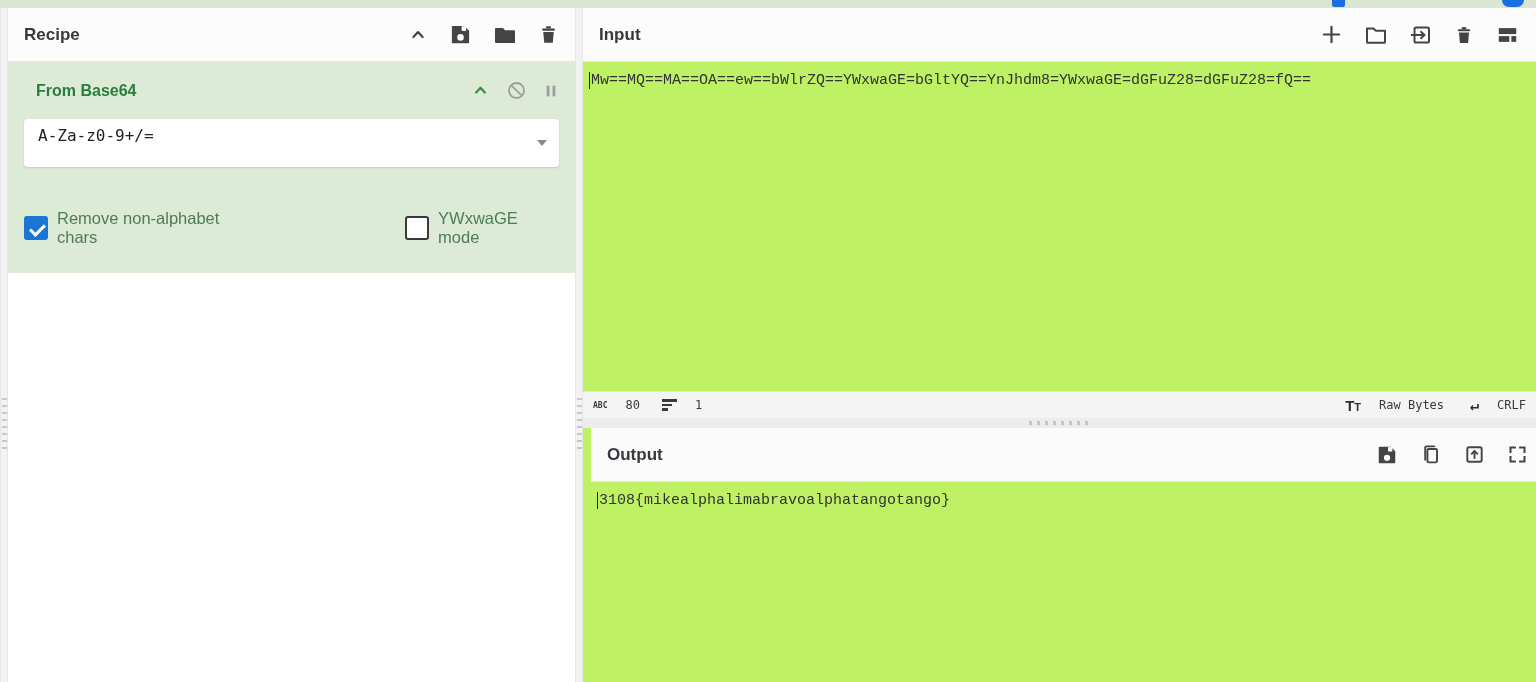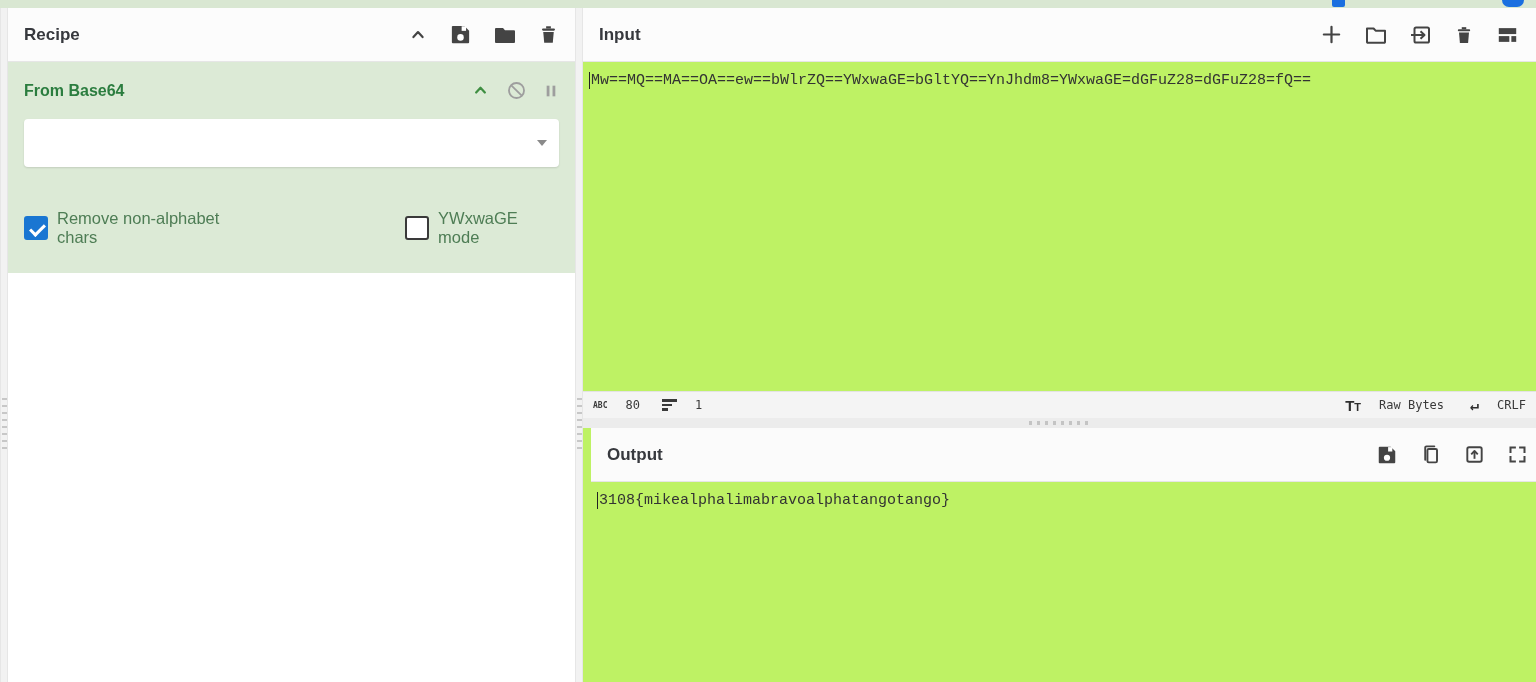--- a/index.html
+++ b/index.html
@@ -24,21 +24,21 @@
   .recipe-pane { position:absolute; left:8px; top:8px; width:567px; height:674px; background:#fff; }
   .pane-header { height:54px; background:#fcfcfc; border-bottom:1px solid #e6e6e6;
                  display:flex; align-items:center; padding:0 16px; }
   .pane-title { font-size:17px; font-weight:bold; color:#37393e; flex:0 0 auto; }
   .header-spacer { flex:1; }
   .hicons { display:flex; align-items:center; gap:21px; }
   .icon { display:inline-flex; align-items:center; justify-content:center; cursor:pointer; }
   .icon svg { display:block; }
 
   .op-block { background:#dcead6; padding:0 0 26px 0; }
-  .op-head { display:flex; align-items:center; padding:18px 16px 12px 16px;text-align:center; }
+  .op-head { display:flex; align-items:center; padding:18px 16px 12px 28px;text-align:center; }
   .op-title { font-size:16px; font-weight:bold; color:#2b7d3f; }
   .op-icons { margin-left:auto; display:flex; align-items:center; gap:16px; }
 
   .arg-field { position:relative; margin:6px 16px 0 16px; height:48px; background:#fff;
                border-radius:4px; box-shadow:0 1px 2px rgba(0,0,0,.12); padding:6px 30px 4px 14px; }
   .arg-label { font-size:12px; color:#46a04a; }
   .arg-value { font-family:"DejaVu Sans Mono", monospace; font-size:16px; color:#222; margin-top:1px; }
   .select-caret { position:absolute; right:12px; top:21px; width:0; height:0;
                   border-left:5px solid transparent; border-right:5px solid transparent;
                   border-top:6px solid #8a8a8a; }
@@ -147,20 +147,21 @@
           <span class="icon">
             <svg width="16" height="18" viewBox="0 0 24 24">
                 <rect x="5.5" y="4" width="4.2" height="16" fill="#9e9e9e"></rect>
                 <rect x="14.3" y="4" width="4.2" height="16" fill="#9e9e9e"></rect>
               </svg>
           </span>
         </div>
       </div>
 
       <div class="arg-field">
+        <div class="arg-value">A-Za-z0-9+/=</div>
         <div class="select-caret"></div>
       </div>
 
       <div class="cb-row">
         <div class="cb-item">
           <span class="cbox checked"></span>
           <span class="cb-label">Remove non-alphabet chars</span>
         </div>
         <div class="cb-item">
           <span class="cbox"></span>

